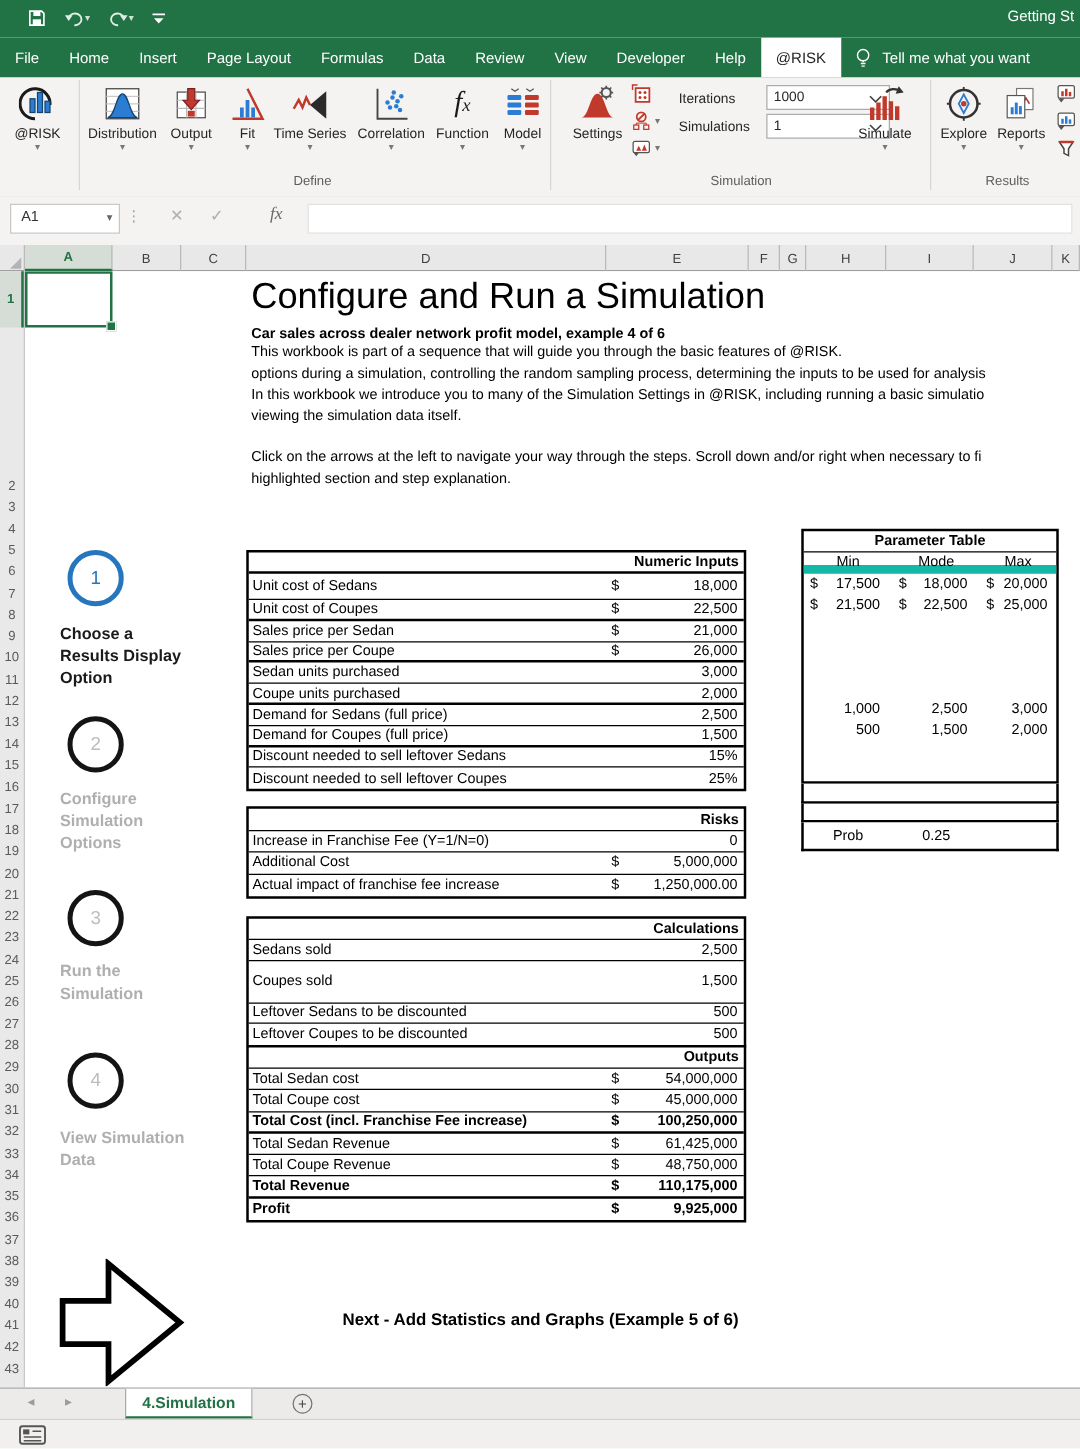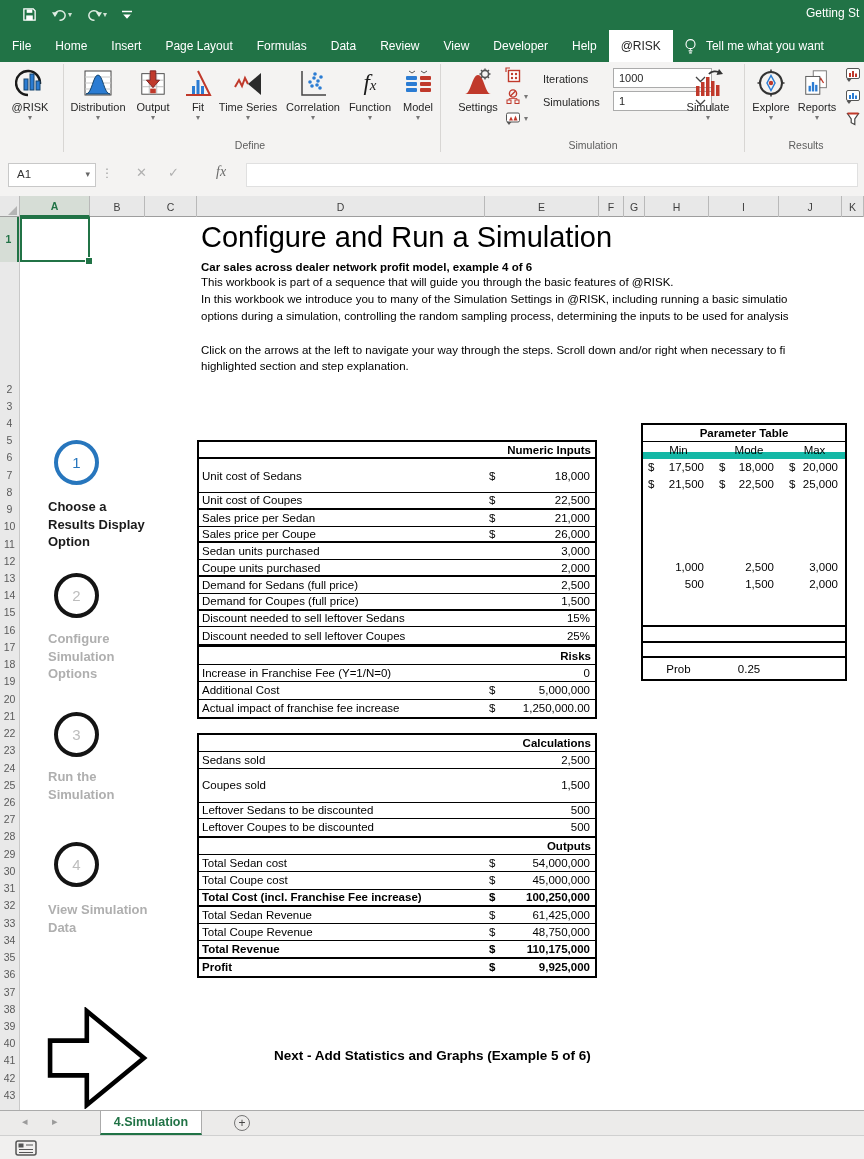--- a/index.html
+++ b/index.html
@@ -501,22 +501,23 @@
       <div class="row-h" style="top: 852.7px;">42</div>
       <div class="row-h" style="top: 869.93px;">43</div>
     </div>
 
   <div id="sheet">
     <div id="a1sel"></div>
     <div id="sheet-title">Configure and Run a Simulation</div>
     <div id="sheet-subtitle">Car sales across dealer network profit model, example 4 of 6</div>
     <div id="intro">
         <div class="intro-line">This workbook is part of a sequence that will guide you through the basic features of @RISK.</div>
+        <div class="intro-line">options during a simulation, controlling the random sampling process, determining the inputs to be used for analysis</div>
         <div class="intro-line">In this workbook we introduce you to many of the Simulation Settings in @RISK, including running a basic simulatio</div>
-        <div class="intro-line">options during a simulation, controlling the random sampling process, determining the inputs to be used for analysis</div>
+        <div class="intro-line">viewing the simulation data itself.</div>
         <div class="intro-line"></div>
         <div class="intro-line">Click on the arrows at the left to navigate your way through the steps. Scroll down and/or right when necessary to fi</div>
         <div class="intro-line">highlighted section and step explanation.</div>
       </div>
     <svg id="nextarrow" width="102" height="102" viewBox="0 0 100 100">
       <polygon points="4,33 40,33 40,4 96,50 40,96 40,67 4,67" fill="#fff" stroke="#000" stroke-width="4.5" stroke-linejoin="miter"></polygon>
     </svg>
     <div id="nexttext">Next - Add Statistics and Graphs (Example 5 of 6)</div>
     <div id="ptable">
         <div class="pt-main">
@@ -594,21 +595,21 @@
 Simulation
 Options</div>
       <div class="step-circle" style="top: 495px;">3</div>
       <div class="step-label" style="top: 551px;">Run the
 Simulation</div>
       <div class="step-circle" style="top: 625px;">4</div>
       <div class="step-label" style="top: 684px;">View Simulation
 Data</div>
       <div class="xtable" style="left: 177px; top: 223px; width: 400px;">
         <div class="t-head" style="height: 17px; border-bottom-width: 2px;">Numeric Inputs</div>
-        <div class="t-row" style="height: 34px;">
+        <div class="t-row" style="height: 21px;">
           <span class="t-lbl">Unit cost of Sedans</span>
           <span class="t-cur">$</span>
           <span class="t-val">18,000</span>
         </div>
         <div class="t-row sep" style="height: 16.8px;">
           <span class="t-lbl">Unit cost of Coupes</span>
           <span class="t-cur">$</span>
           <span class="t-val">22,500</span>
         </div>
         <div class="t-row" style="height: 16.8px;">

